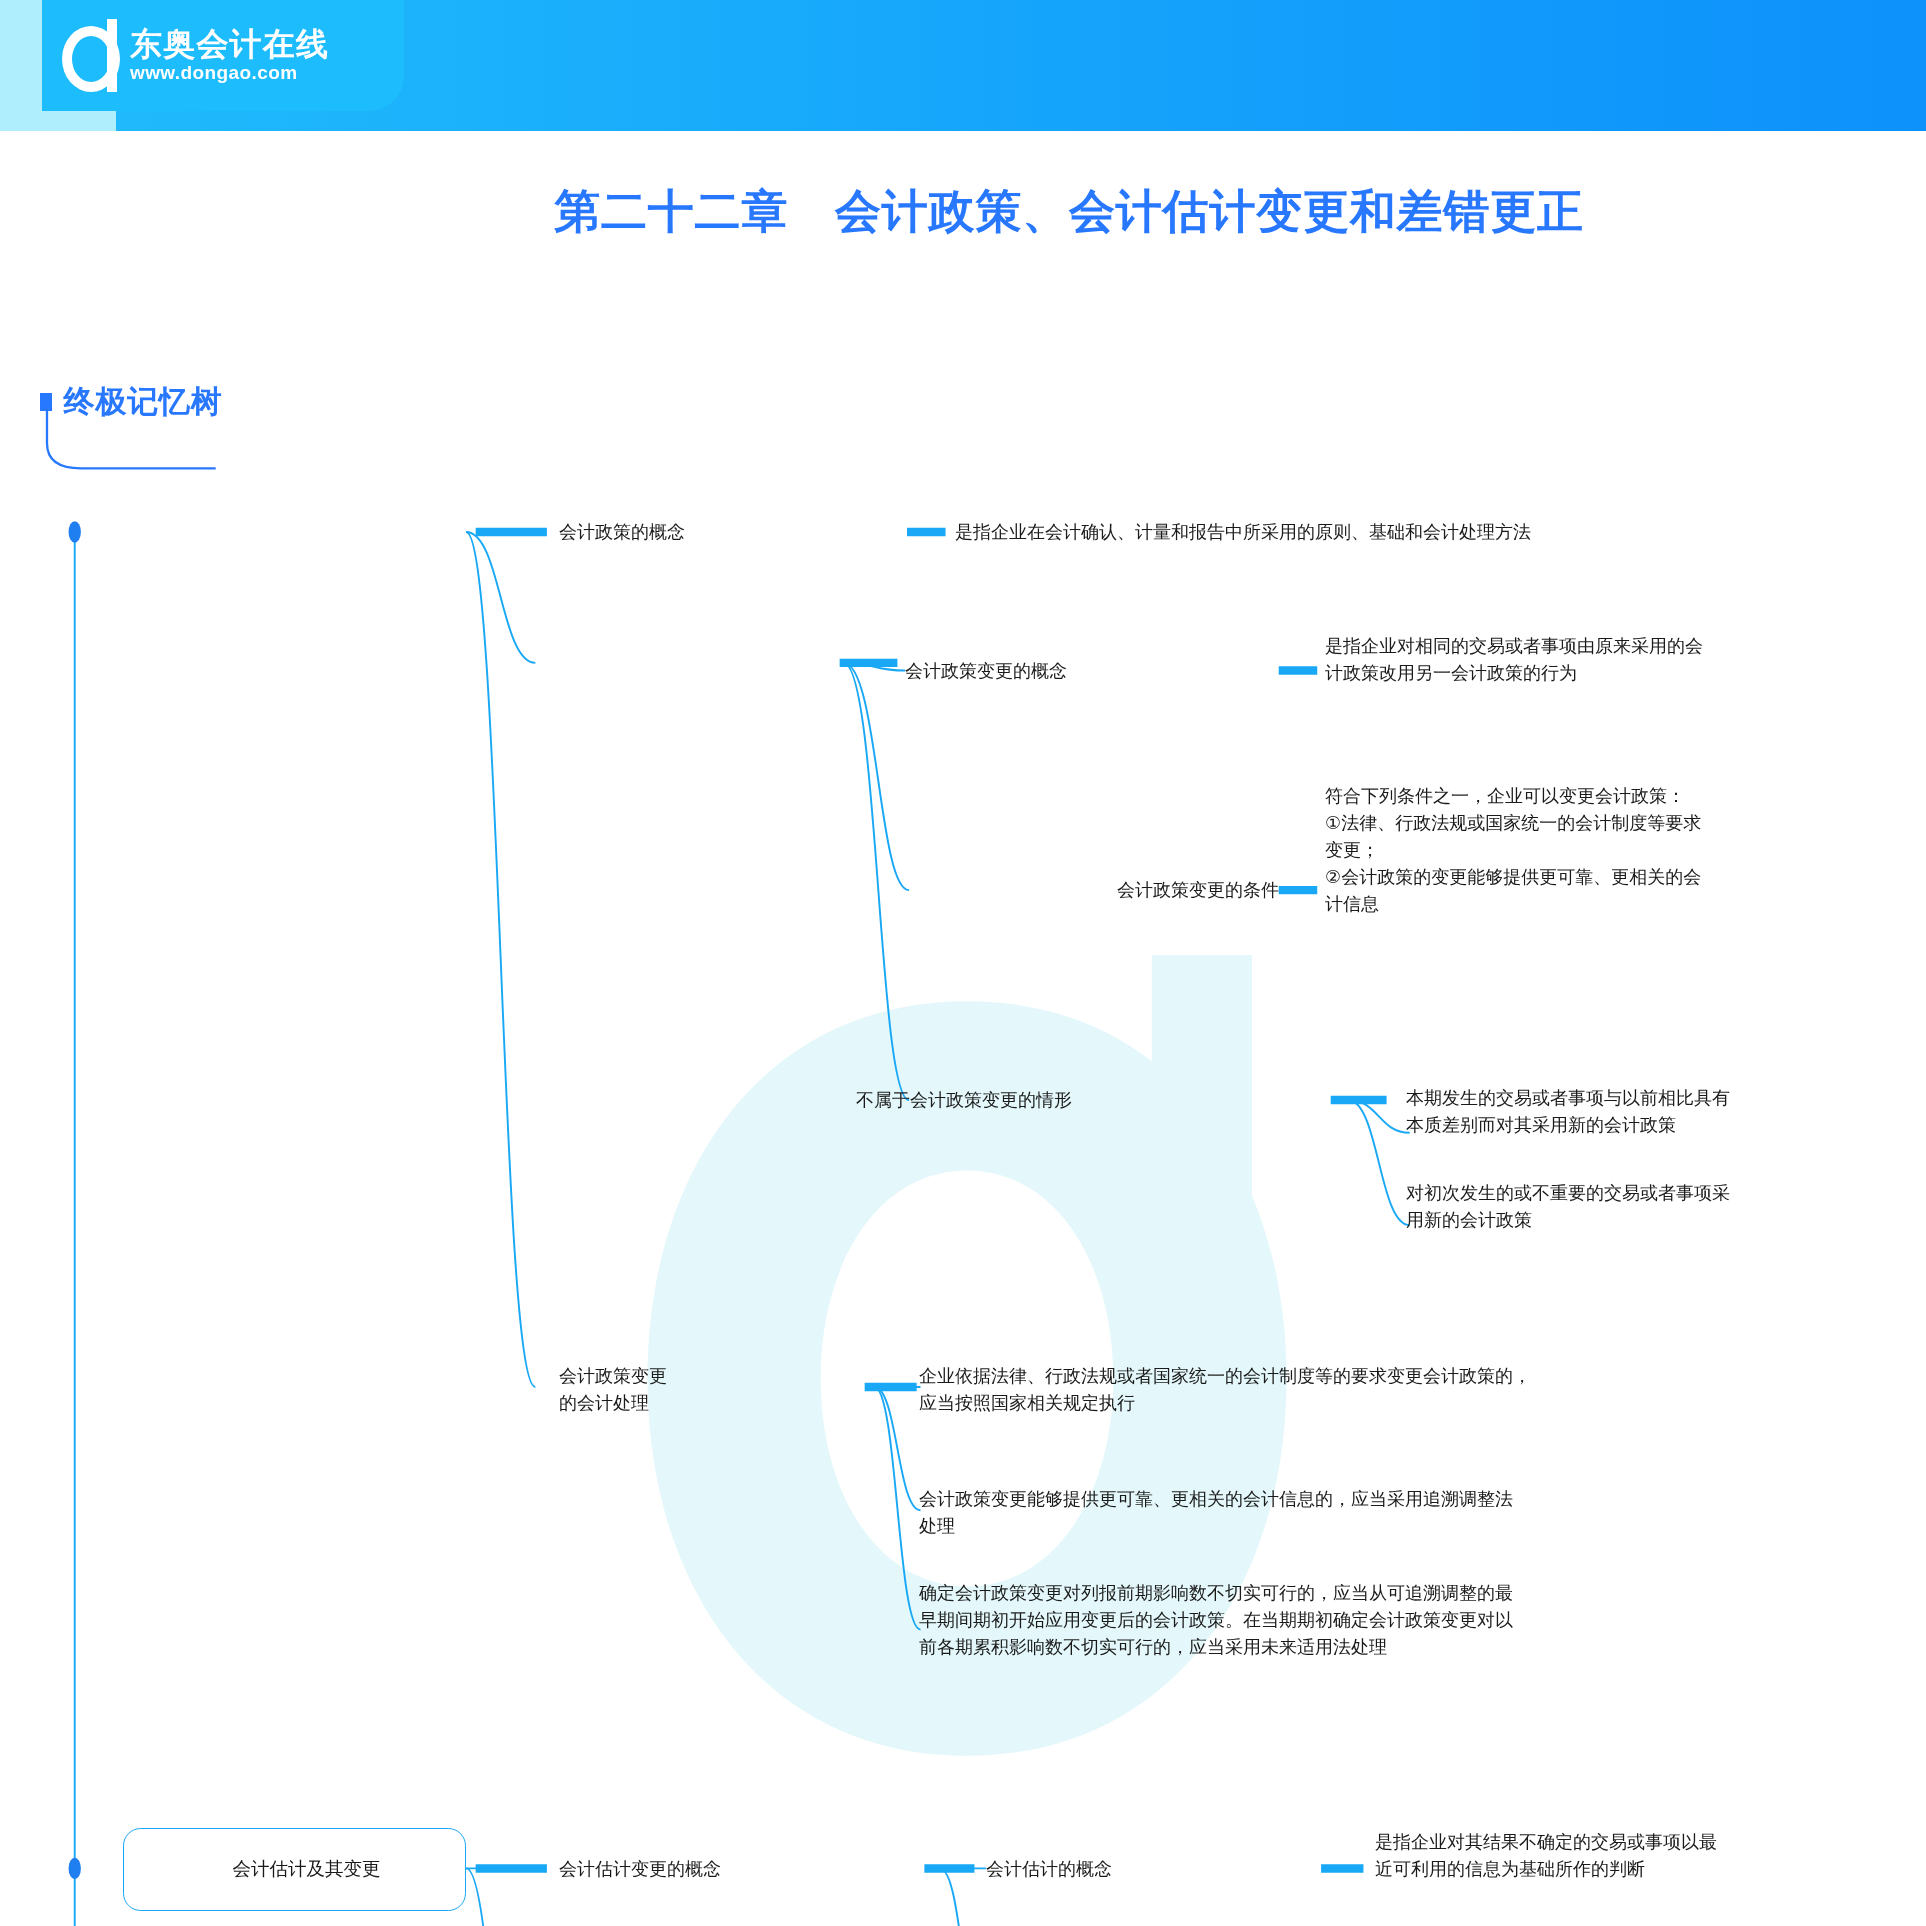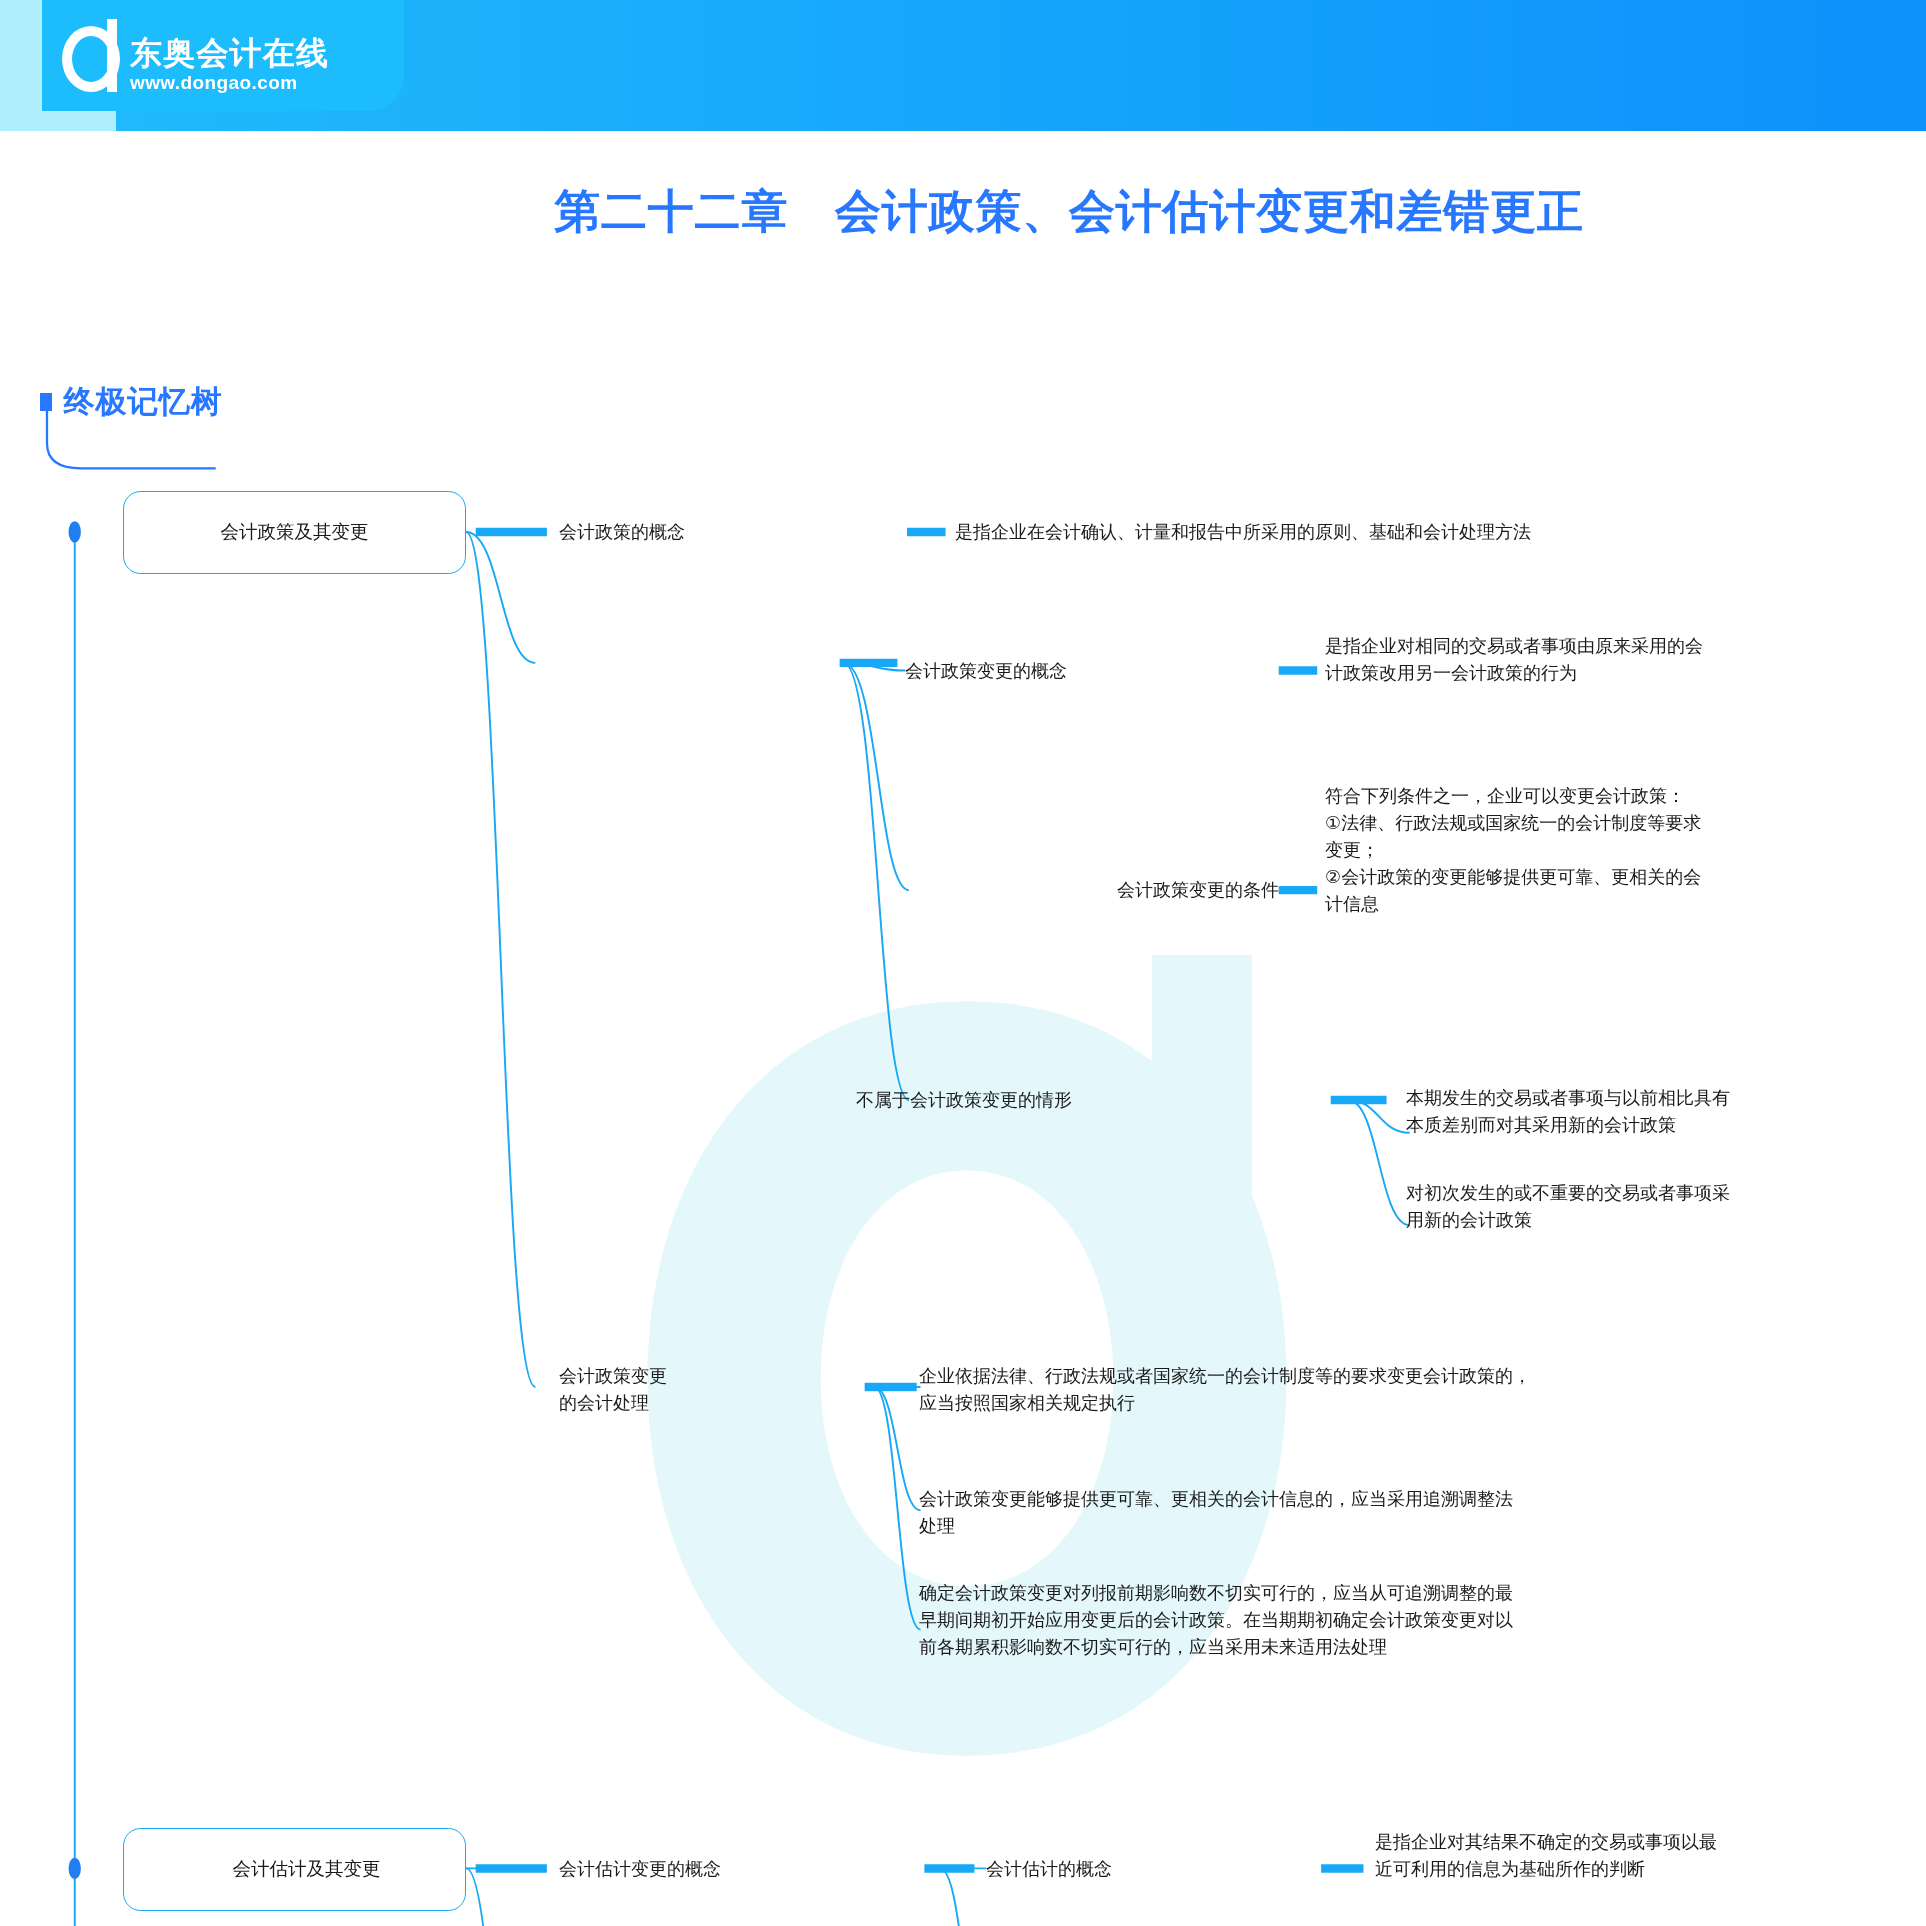--- a/index.html
+++ b/index.html
@@ -7,21 +7,21 @@
     font-family:"Liberation Sans","DejaVu Sans",sans-serif; }
 
   
   .header { position:relative; width:2138px; height:131px;
     background:linear-gradient(90deg,#21bcfc 0%,#16a6fb 45%,#0b8cfb 100%);
     overflow:hidden; }
   .header-left-pad { position:absolute; left:0; top:0; width:116px; height:131px;
     background:#aeeefd; }
   .header-card { position:absolute; left:42px; top:0; width:362px; height:111px;
     background:#1dbcfc; border-bottom-right-radius:35px; border-bottom-left-radius:0; }
-  .logo-wrap { position:absolute; left:62px; top:18.5px; display:flex; align-items:flex-end; gap:10px; }
+  .logo-wrap { position:absolute; left:62px; top:18.5px; display:flex; align-items:center; gap:10px; }
   .logo-mark { width:58px; height:73px; position:relative; }
   .logo-mark .ring { position:absolute; left:0; top:7px; width:58px; height:66px;
     border:10.4px solid #ffffff; border-radius:50%; }
   .logo-mark .stem { position:absolute; right:3.1px; top:0; width:10.4px; height:73px; background:#ffffff; }
   .logo-text { display:flex; flex-direction:column; gap:3.9px; }
   .logo-cn { font-size:32px; font-weight:700; color:#ffffff; letter-spacing:1.2px;
     line-height:1; font-family:"DejaVu Sans",sans-serif; }
   .logo-url { font-size:19px; font-weight:700; color:#ffffff; letter-spacing:0.4px;
     line-height:1; font-family:"Liberation Sans",sans-serif; }
 
@@ -149,23 +149,20 @@
     <ellipse cx="194" cy="1380" rx="16" ry="28"></ellipse>
     <ellipse cx="194" cy="4850" rx="16" ry="28"></ellipse>
     <ellipse cx="194" cy="7170" rx="16" ry="28"></ellipse>
   </g>
 
   <path d="M122 1050 L122 1150 C122 1200 160 1215 210 1215 L560 1215" fill="none" stroke="#2878ff" stroke-width="6"></path>
 </svg>
 
 <div class="canvas">
 
-  <div class="root-box" style="left:123px; top:491px; width:343px; height:83px;">
-    <span class="node-text">会计政策及其变更</span>
-  </div>
 
   <div class="node l1" style="left:559px; top:518px; width:347px;">
     <span class="node-text">会计政策的概念</span>
   </div>
   <div class="node leaf" style="left:955px; top:518px; width:1156px;">
     <span class="node-text">是指企业在会计确认、计量和报告中所采用的原则、基础和会计处理方法</span>
   </div>
 
 
   <div class="node l2" style="left:905px; top:657px; width:370px;">

